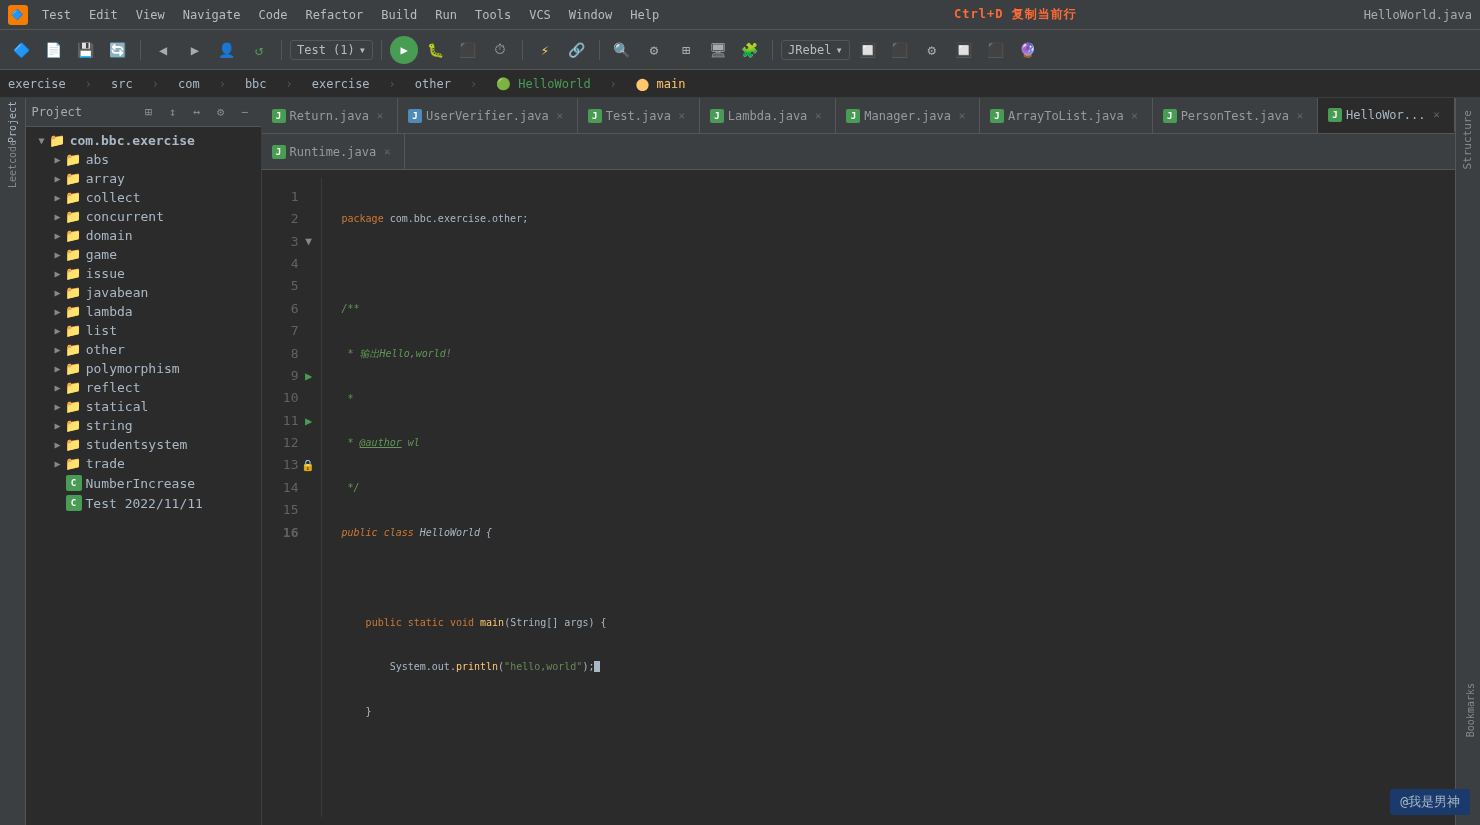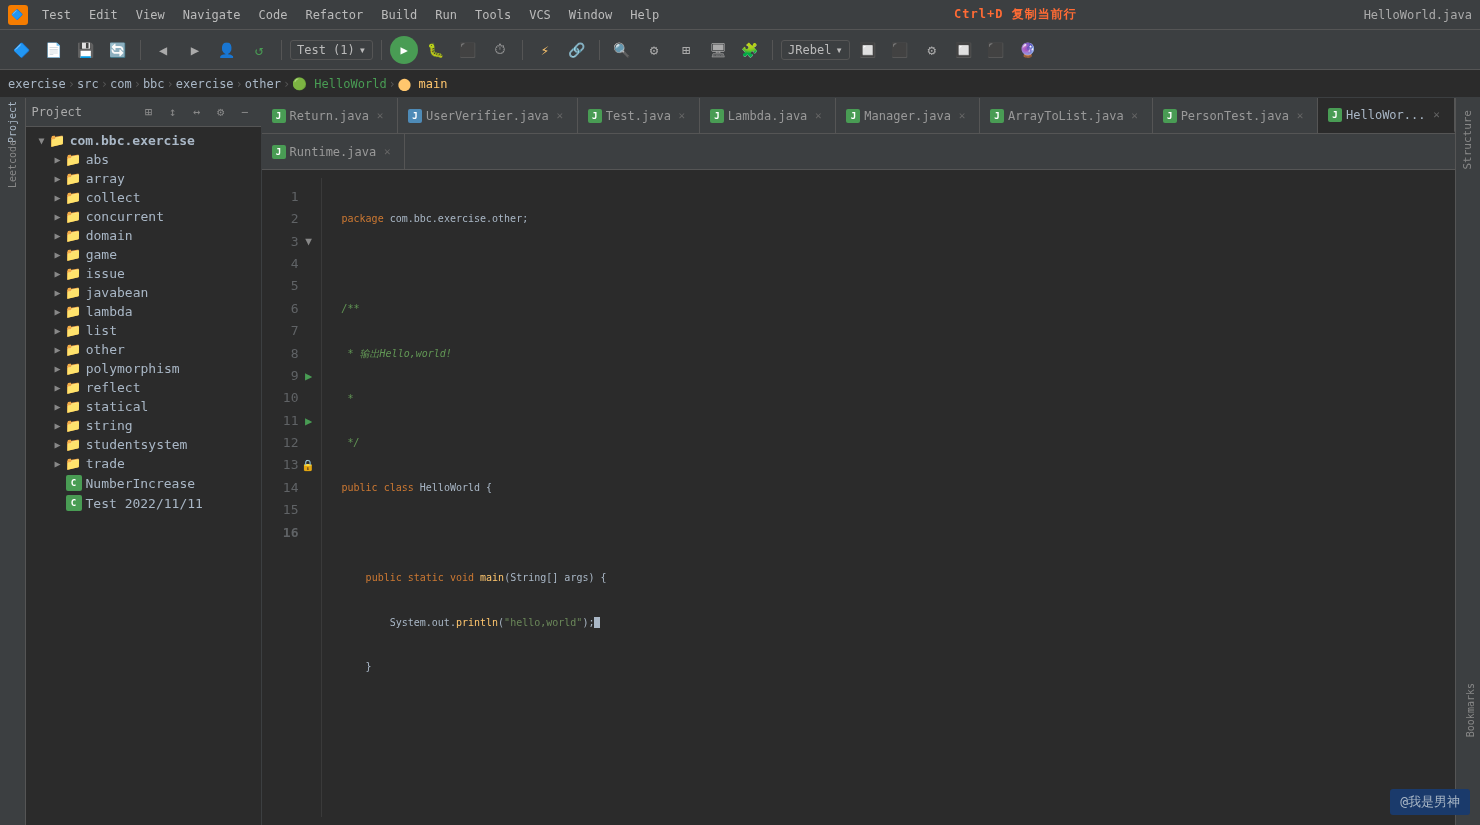--- a/index.html
+++ b/index.html
@@ -106,21 +106,21 @@
       gap: 4px;
     }
 
     
     #breadcrumb {
       background: #2b2b2b;
       height: 28px;
       display: flex;
       align-items: center;
       padding: 0 8px;
-      gap: 0;
+      gap: 17px;
       border-bottom: 1px solid #3c3f41;
       font-size: 12px;
       color: #888;
     }
     #breadcrumb .crumb { color: #a9b7c6; cursor: pointer; }
     #breadcrumb .sep { color: #555; margin: 0 2px; }
     #breadcrumb .crumb-icon { color: #499C54; }
     #breadcrumb .crumb-method { color: #ffc66d; }
 
     
@@ -639,22 +639,23 @@
             <span style="width:16px;"></span>
           </div>
         </div>
 
         <div style="flex:1;padding:8px 0 8px 20px;overflow:auto;font-size:10px;line-height:22.4px;white-space:pre;">
 <div style="height:22.4px;"><span class="kw">package</span> <span style="color:#a9b7c6;">com.bbc.exercise.other;</span></div>
 <div style="height:22.4px;"></div>
 <div style="height:22.4px;"><span class="cm">/**</span></div>
 <div style="height:22.4px;"><span class="cm"> * 输出Hello,world!</span></div>
 <div style="height:22.4px;"><span class="cm"> *</span></div>
+<div style="height:22.4px;"><span class="cm"> * </span><span style="color:#629755;font-style:italic;text-decoration:underline;">@author</span><span class="cm"> wl</span></div>
 <div style="height:22.4px;"><span class="cm"> */</span></div>
-<div style="height:22.4px;"><span class="kw">public</span> <span class="kw">class</span> <span style="color:#a9b7c6;">HelloWorld {</span></div>
+<div style="height:22.4px;font-style:italic;"><span class="kw">public</span> <span class="kw">class</span> <span style="color:#a9b7c6;">HelloWorld {</span></div>
 <div style="height:22.4px;"></div>
 <div style="height:22.4px;">    <span class="kw">public</span> <span class="kw">static</span> <span class="kw">void</span> <span class="fn">main</span><span style="color:#a9b7c6;">(</span><span style="color:#a9b7c6;">String[] args) {</span></div>
 <div style="height:22.4px;">        <span style="color:#a9b7c6;">System.out.</span><span class="fn">println</span><span style="color:#a9b7c6;">(</span><span class="str">"hello,world"</span><span style="color:#a9b7c6;">);</span><span style="background:#a9b7c6;color:#2b2b2b;"> </span></div>
 <div style="height:22.4px;">    <span style="color:#a9b7c6;">}</span></div>
 <div style="height:22.4px;"></div>
 
 
         </div>
       </div>
     </div>

